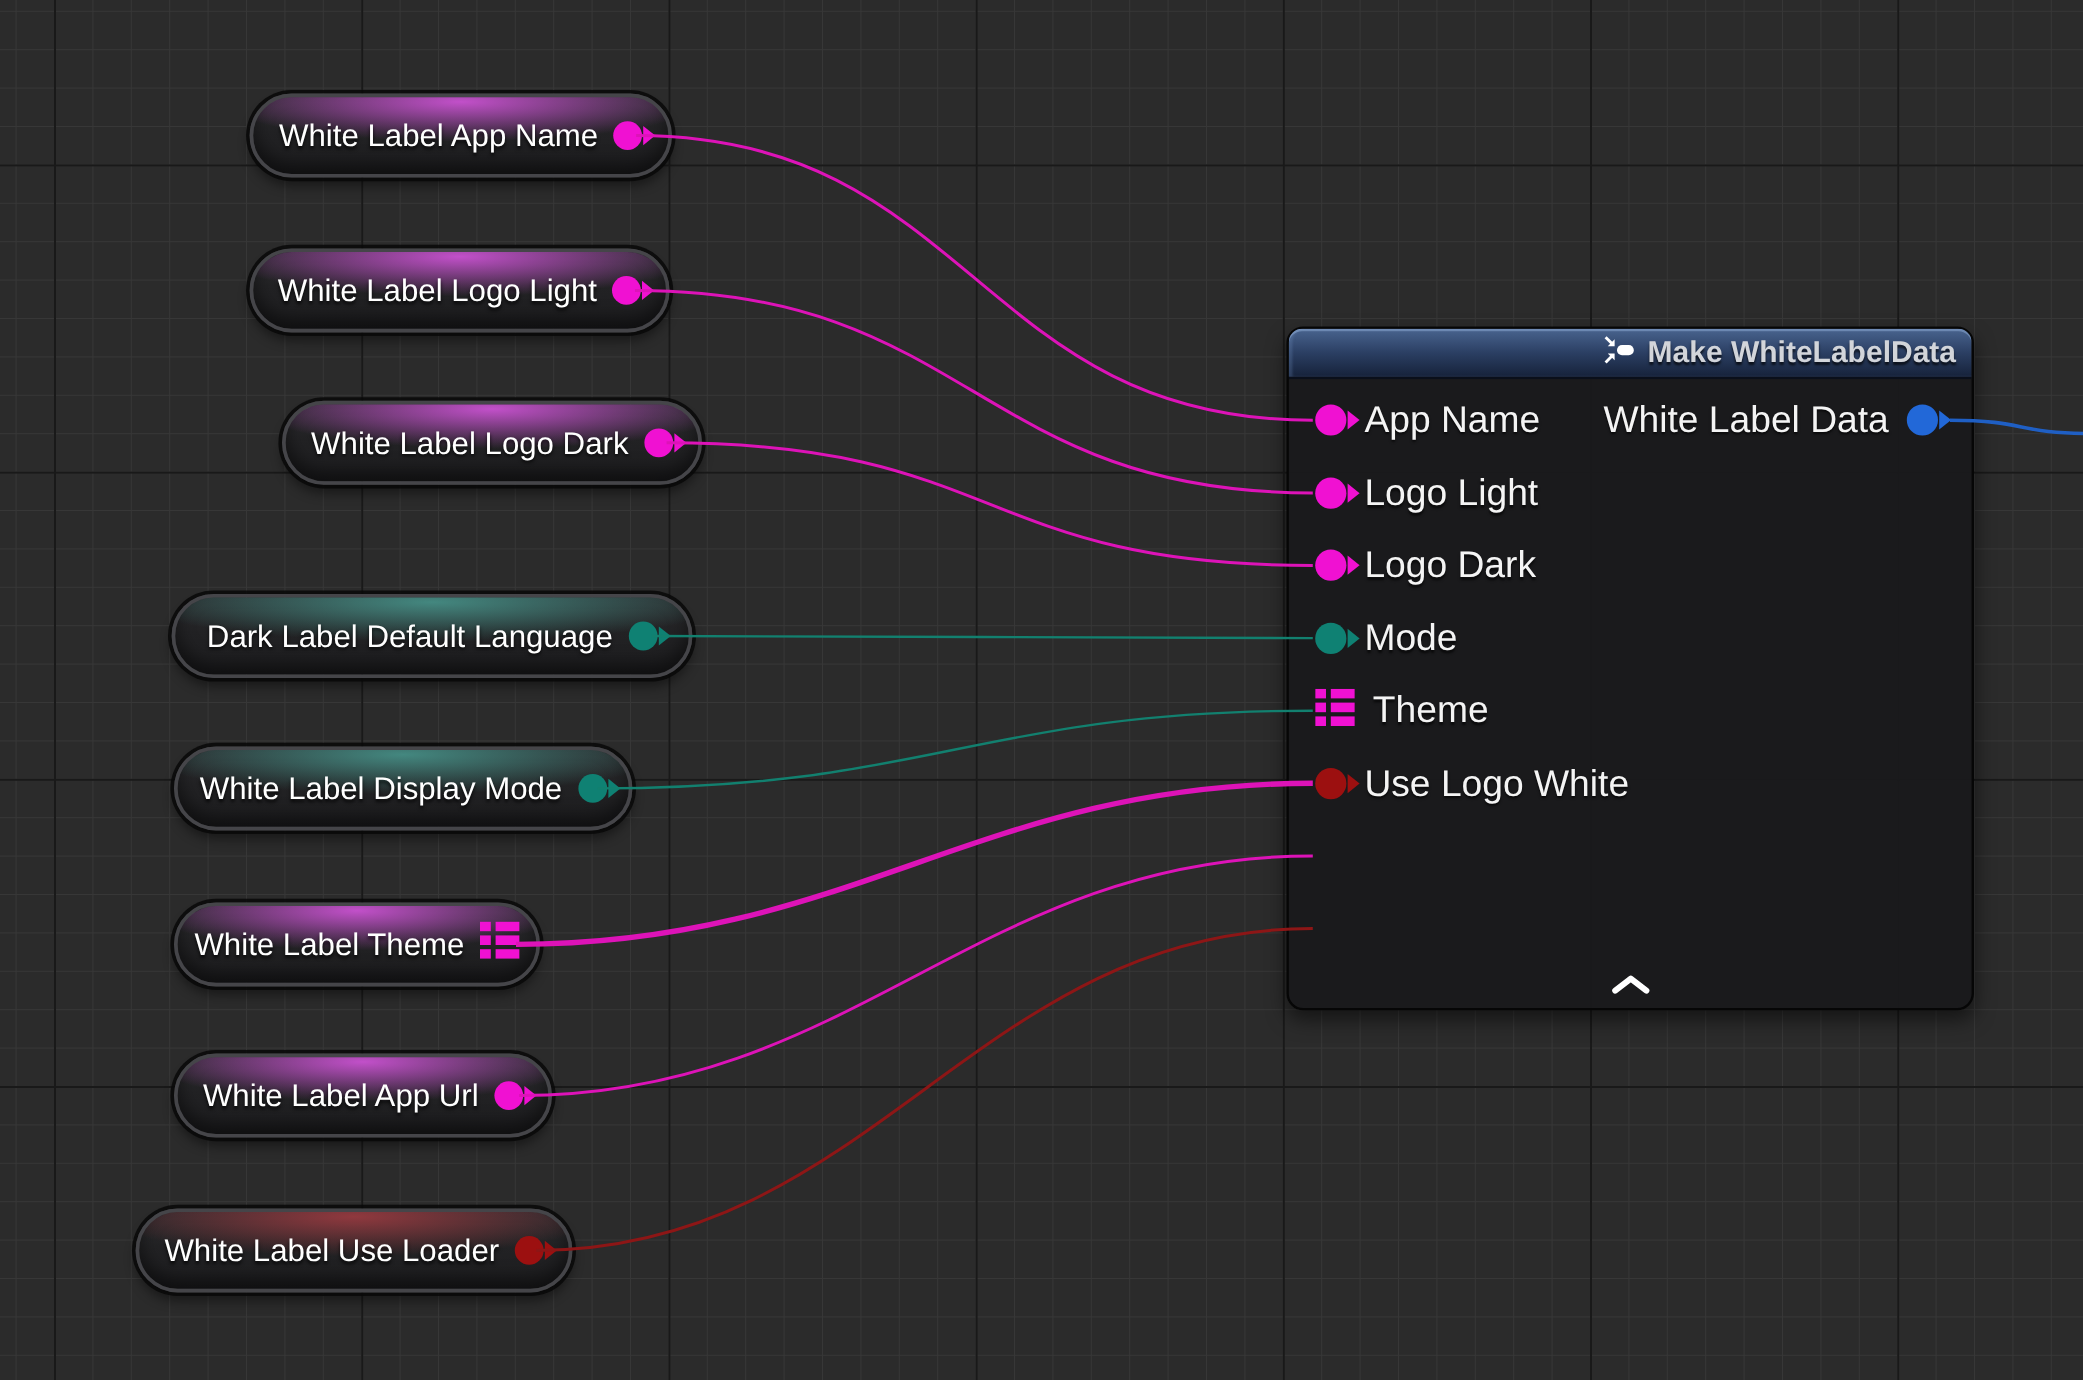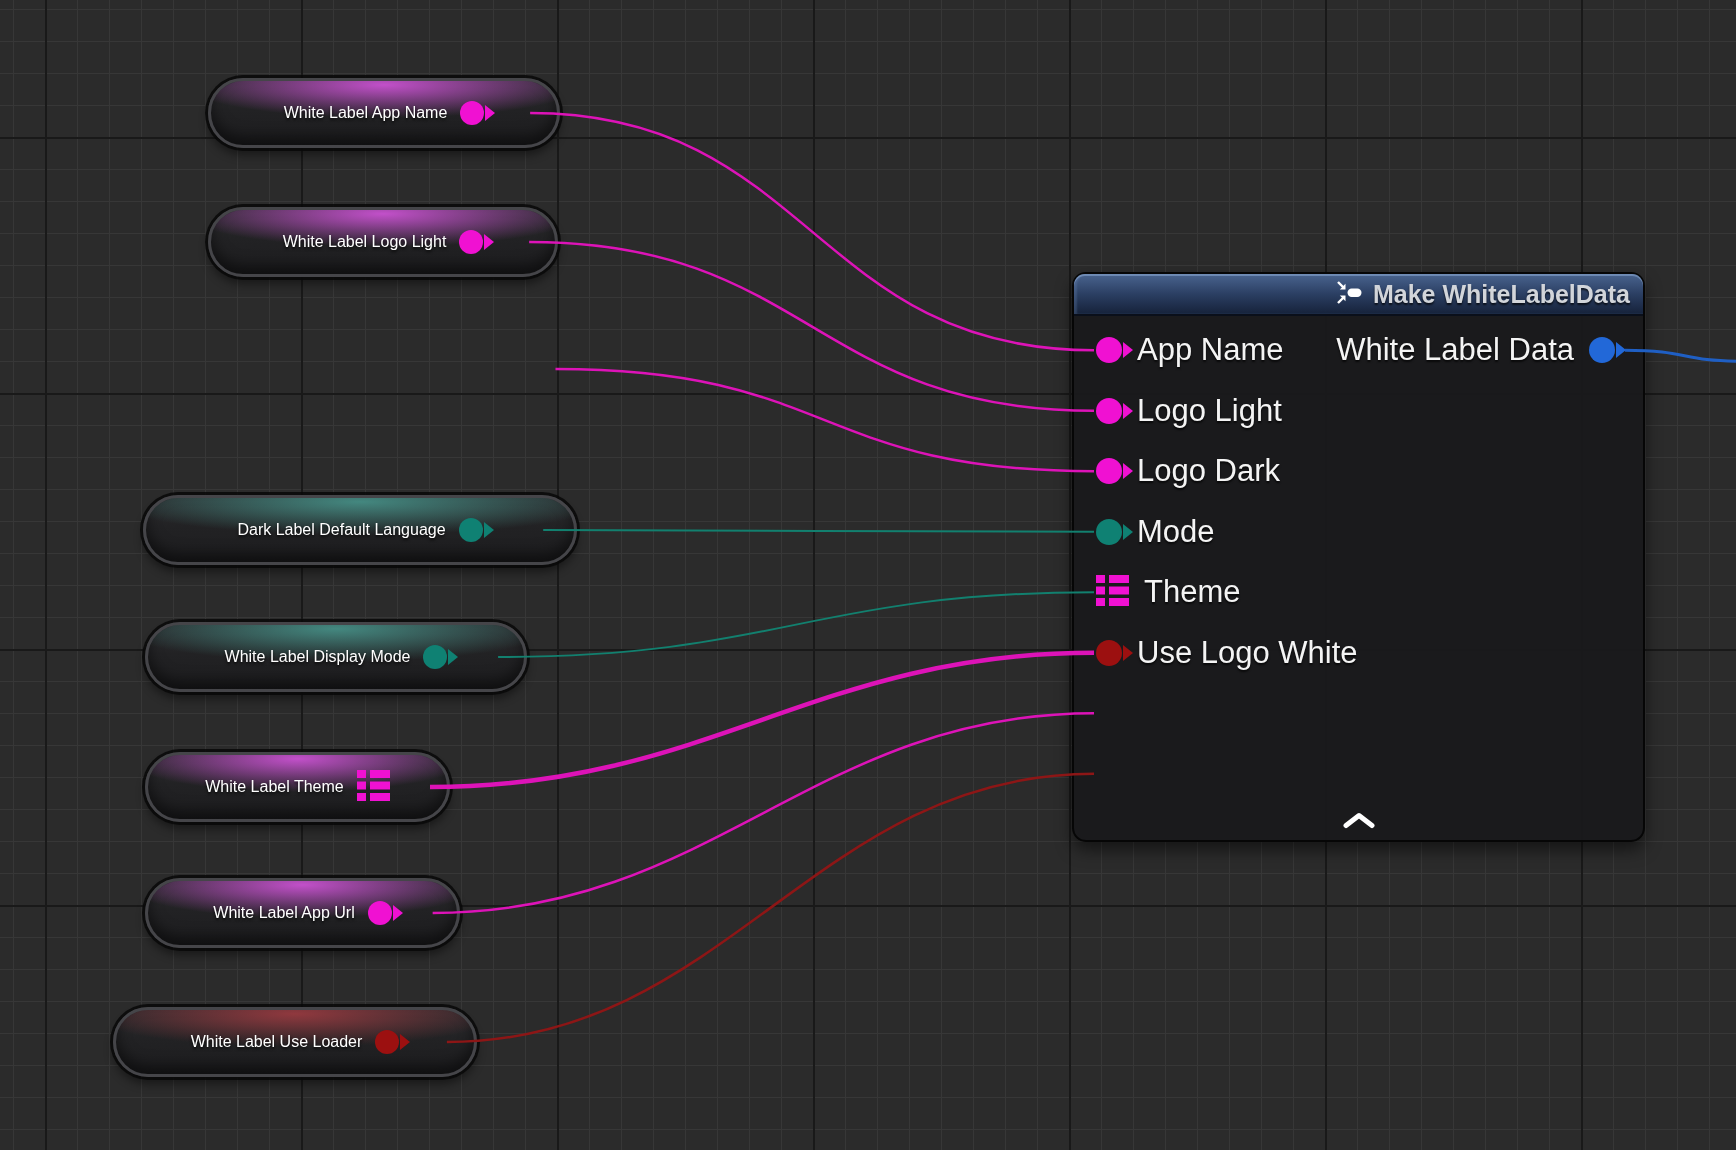--- a/index.html
+++ b/index.html
@@ -19,21 +19,21 @@
   #wire-layer{position:absolute;inset:0;z-index:3;pointer-events:none;}
 
   
   .vnode{
     position:absolute;z-index:2;height:70px;border-radius:35px;
     background:linear-gradient(180deg,#2c2c2f 0%,#222224 45%,#1d1d1f 100%);
     border:3px solid #454549;
     box-shadow:0 0 0 3px rgba(8,8,8,.85), 0 7px 10px rgba(0,0,0,.45),
                inset 0 -8px 14px rgba(0,0,0,.5);
     display:flex;align-items:center;justify-content:center;gap:13px;
-    color:#fff;font-size:16px;
+    color:#fff;font-size:26px;
   }
   .vnode::before{
     content:'';position:absolute;inset:0;border-radius:32px;pointer-events:none;
     background:radial-gradient(80% 72% at 50% 6%, var(--glow) 0%, rgba(0,0,0,0) 72%);
   }
   .vlabel{position:relative;text-shadow:0 2px 3px rgba(0,0,0,.8);white-space:nowrap;}
 
   .c-magenta{--pin:var(--pin-magenta);--glow:var(--glow-magenta);color-scheme:dark;}
   .c-teal{--pin:var(--pin-teal);--glow:var(--glow-teal);}
   .c-red{--pin:var(--pin-red);--glow:var(--glow-red);}
@@ -102,20 +102,24 @@
   <div class="vnode c-magenta" style="left:208px;top:78px;width:352px">
     <span class="vlabel">White Label App Name</span>
     <span class="pin" id="src-0"></span>
   </div>
 
   <div class="vnode c-magenta" style="left:208px;top:207px;width:350px">
     <span class="vlabel">White Label Logo Light</span>
     <span class="pin" id="src-1"></span>
   </div>
 
+  <div class="vnode c-magenta" style="left:235px;top:334px;width:350px">
+    <span class="vlabel">White Label Logo Dark</span>
+    <span class="pin" id="src-2"></span>
+  </div>
 
   <div class="vnode c-teal" style="left:143px;top:495px;width:434px">
     <span class="vlabel">Dark Label Default Language</span>
     <span class="pin" id="src-3"></span>
   </div>
 
   <div class="vnode c-teal" style="left:145px;top:622px;width:382px">
     <span class="vlabel">White Label Display Mode</span>
     <span class="pin" id="src-4"></span>
   </div>

